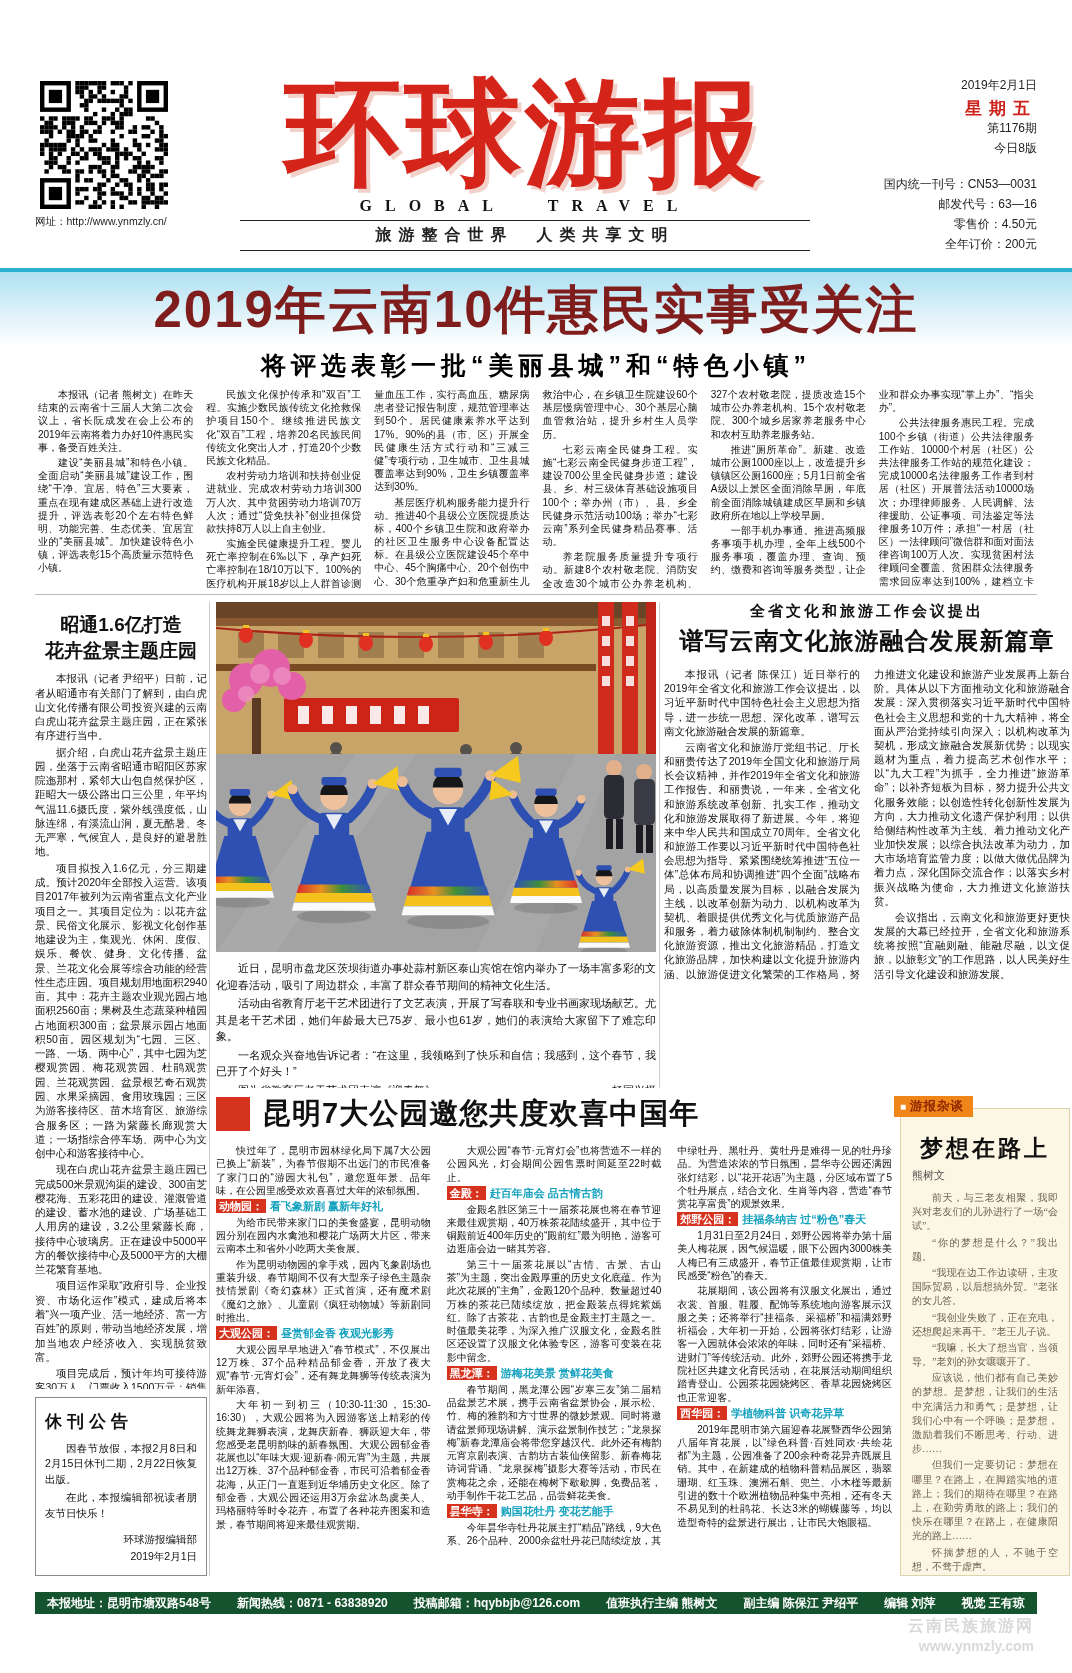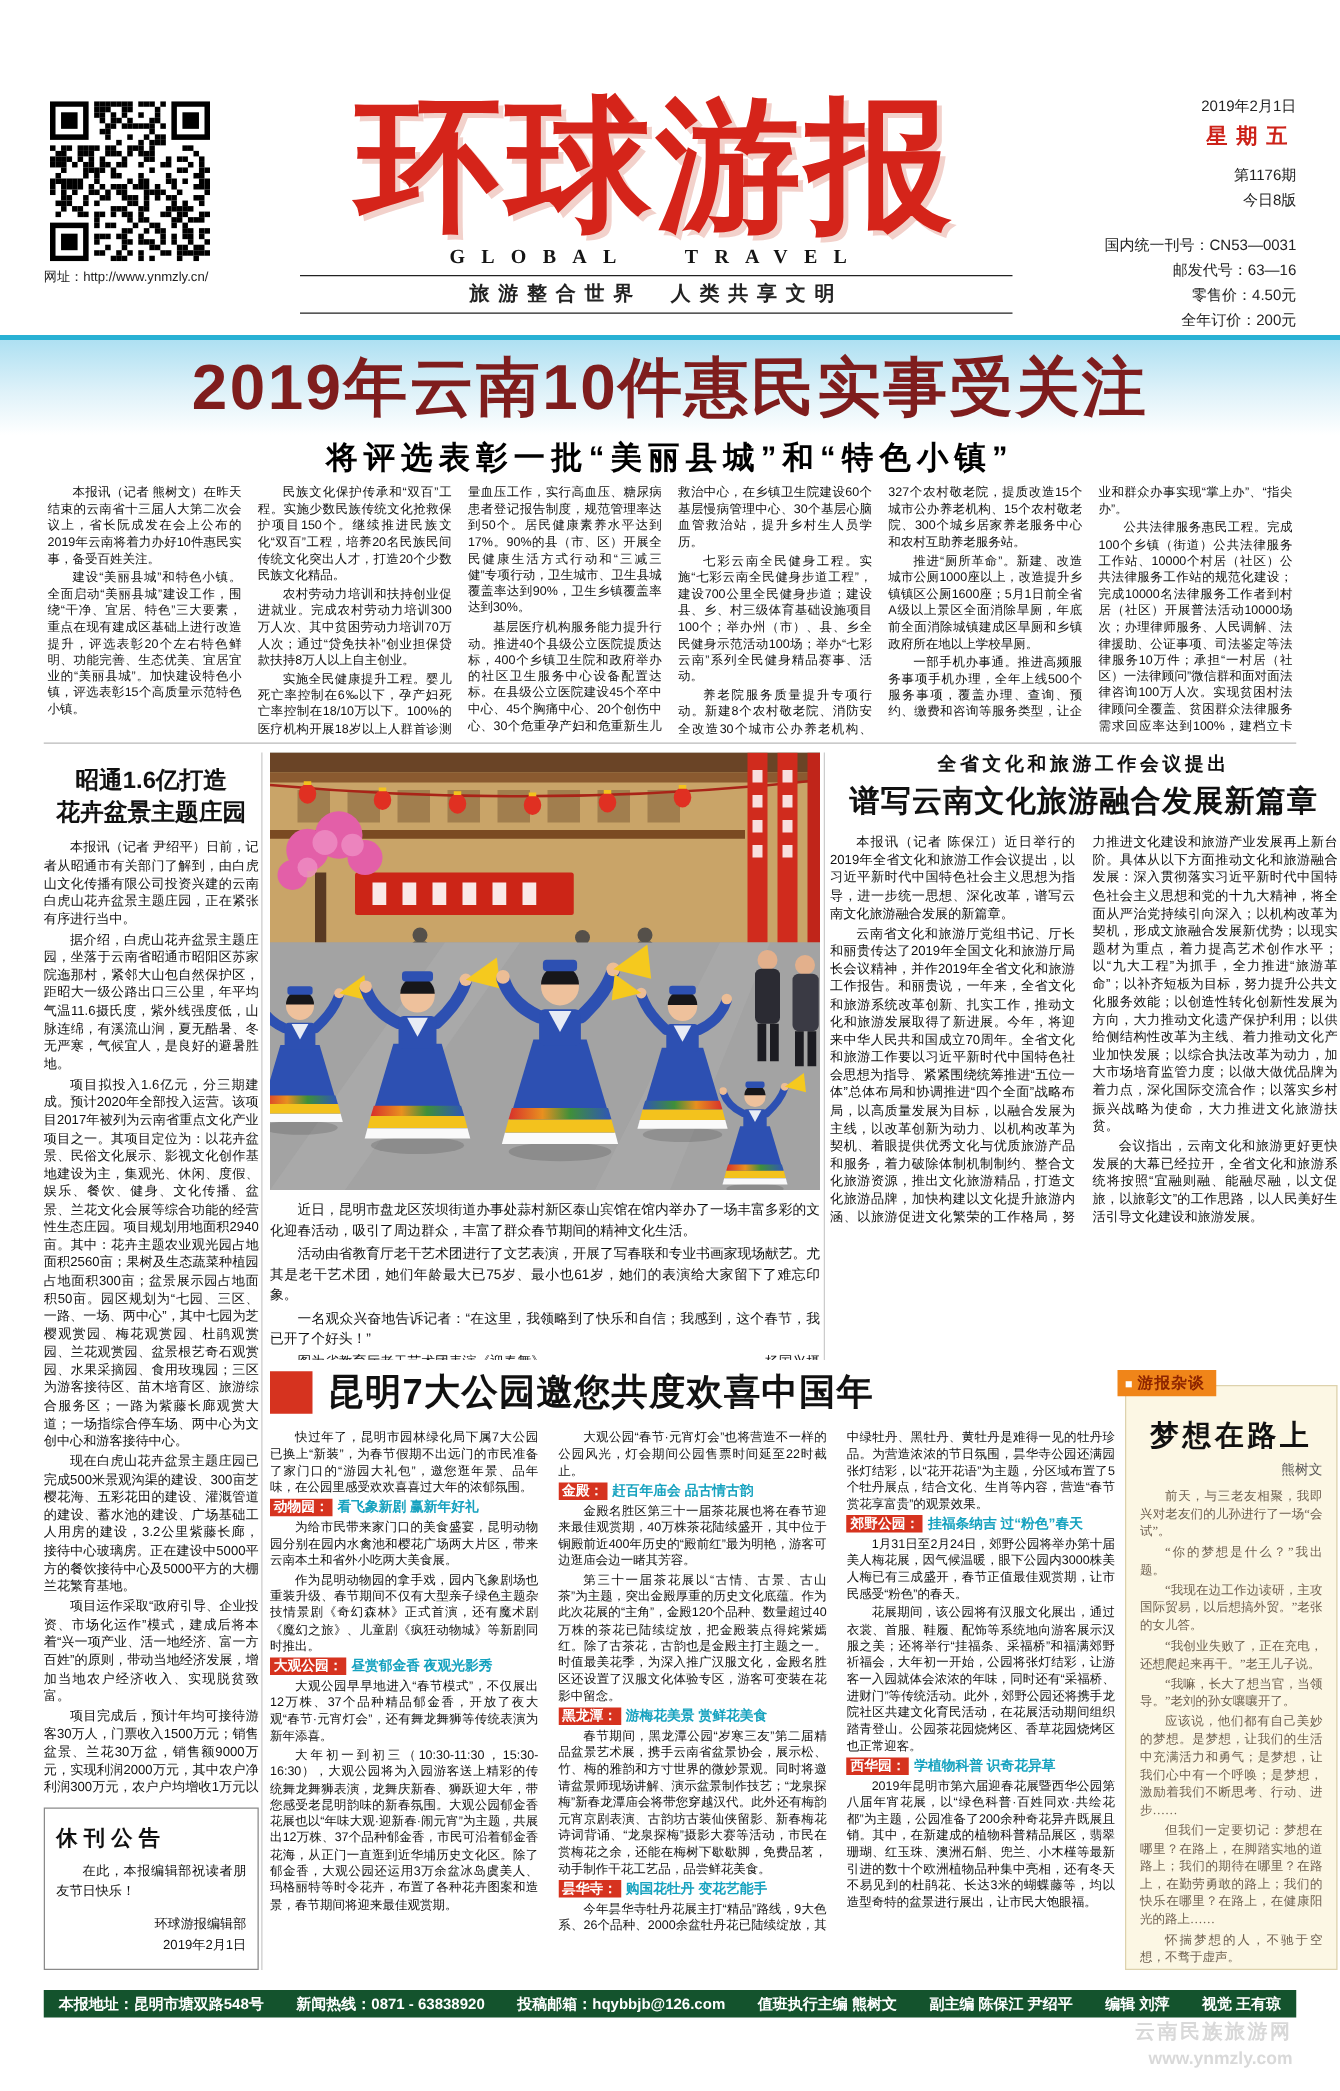--- a/index.html
+++ b/index.html
@@ -12,21 +12,21 @@
   .mast{position:absolute;left:205px;top:0;width:570px;text-align:center;}
   .mast-title{font-family:"Liberation Serif",serif;font-weight:900;color:#d5241a;
       font-size:116px;line-height:1.02;letter-spacing:4px;
       text-shadow:4px 4px 0 rgba(210,90,70,.28);white-space:nowrap;}
   .mast-en{font-family:"Liberation Serif",serif;font-size:16px;letter-spacing:13px;word-spacing:26px;
       color:#151515;margin-top:4px;font-weight:600;}
   .mast-slogan{margin-top:5px;border-top:1.5px solid #222;border-bottom:1.5px solid #222;
       padding:4px 0;font-size:16px;font-weight:700;letter-spacing:7px;color:#222;}
   .hinfo{position:absolute;right:0;top:2px;width:210px;text-align:right;}
   .hinfo .ln{font-size:12px;color:#222;margin-bottom:3px;}
-  .hinfo .weekday{font-size:17px;font-weight:900;color:#cc2219;letter-spacing:7px;margin:3px 0 12px;}
+  .hinfo .weekday{font-size:17px;font-weight:900;color:#cc2219;letter-spacing:7px;margin:3px 0 0;}
   .hinfo .gap{height:16px;}
   
   .cyanbar{position:absolute;top:268px;left:0;width:1072px;height:4px;background:#29b1d4;}
   .band{position:absolute;top:272px;left:0;width:1072px;height:76px;
       background:linear-gradient(180deg,#aee0f2 0%,#dff2f9 55%,#ffffff 100%);}
   .lead-h1{position:absolute;top:276px;left:0;width:1072px;text-align:center;
       font-size:51px;font-weight:900;letter-spacing:2px;color:#7f1d1d;white-space:nowrap;}
   .lead-sub{position:absolute;top:349px;left:0;width:1072px;text-align:center;
       font-size:25px;font-weight:800;letter-spacing:5px;color:#000;white-space:nowrap;}
   
@@ -64,21 +64,21 @@
   .ptag{background:#d6331f;color:#fff;font-weight:700;font-size:11px;padding:1px 3px;}
   .psub{color:#16a2bf;font-weight:700;font-size:11px;margin-left:4px;}
   
   .essay{position:absolute;left:900px;top:1108px;width:170px;height:468px;}
   .essay-tab{position:absolute;top:-12px;left:-6px;background:#f08519;color:#8d2500;
       font-weight:800;font-size:12.5px;padding:2px 9px 2px 6px;letter-spacing:1px;font-family:Liberation Mono, monospace;}
   .essay-tab .sq{color:#ffffff;margin-right:3px;font-size:10px;}
   .essay-box{position:absolute;inset:0;background:#fcf7e4;border:1px solid #ddd2ad;
       padding:20px 11px 8px;overflow:hidden;}
   .essay-title{text-align:center;font-size:23px;font-weight:900;letter-spacing:3px;margin-top:4px;}
-  .essay-author{text-align:right;font-size:11px;color:#555;margin:4px 0 8px;}
+  .essay-author{text-align:left;font-size:11px;color:#555;margin:4px 0 8px;}
   .essay-body{font-family:"Liberation Serif",serif;font-size:10px;line-height:1.42;color:#6e6050;}
   
   .footer{position:absolute;left:35px;top:1592px;width:1002px;height:22px;background:#14532d;
       display:flex;align-items:center;gap:0;padding:0 12px;box-sizing:border-box;overflow:hidden;}
   .footer span{color:#fff;font-size:12px;font-weight:700;white-space:nowrap;margin-right:26px;}
   .watermark{position:absolute;right:38px;top:1616px;text-align:right;color:#d9d9d9;
       font-weight:800;line-height:1.3;}
   .watermark .w1{font-size:16px;letter-spacing:2px;}
   .watermark .w2{font-size:14px;}
 </style>
@@ -455,20 +455,21 @@
         <p>本报讯（记者 尹绍平）日前，记者从昭通市有关部门了解到，由白虎山文化传播有限公司投资兴建的云南白虎山花卉盆景主题庄园，正在紧张有序进行当中。</p>
         <p>据介绍，白虎山花卉盆景主题庄园，坐落于云南省昭通市昭阳区苏家院迤那村，紧邻大山包自然保护区，距昭大一级公路出口三公里，年平均气温11.6摄氏度，紫外线强度低，山脉连绵，有溪流山涧，夏无酷暑、冬无严寒，气候宜人，是良好的避暑胜地。</p>
         <p>项目拟投入1.6亿元，分三期建成。预计2020年全部投入运营。该项目2017年被列为云南省重点文化产业项目之一。其项目定位为：以花卉盆景、民俗文化展示、影视文化创作基地建设为主，集观光、休闲、度假、娱乐、餐饮、健身、文化传播、盆景、兰花文化会展等综合功能的经营性生态庄园。项目规划用地面积2940亩。其中：花卉主题农业观光园占地面积2560亩；果树及生态蔬菜种植园占地面积300亩；盆景展示园占地面积50亩。园区规划为“七园、三区、一路、一场、两中心”，其中七园为芝樱观赏园、梅花观赏园、杜鹃观赏园、兰花观赏园、盆景根艺奇石观赏园、水果采摘园、食用玫瑰园；三区为游客接待区、苗木培育区、旅游综合服务区；一路为紫藤长廊观赏大道；一场指综合停车场、两中心为文创中心和游客接待中心。</p>
         <p>现在白虎山花卉盆景主题庄园已完成500米景观沟渠的建设、300亩芝樱花海、五彩花田的建设、灌溉管道的建设、蓄水池的建设、广场基础工人用房的建设，3.2公里紫藤长廊，接待中心玻璃房。正在建设中5000平方的餐饮接待中心及5000平方的大棚兰花繁育基地。</p>
         <p>项目运作采取“政府引导、企业投资、市场化运作”模式，建成后将本着“兴一项产业、活一地经济、富一方百姓”的原则，带动当地经济发展，增加当地农户经济收入、实现脱贫致富。</p>
         <p>项目完成后，预计年均可接待游客30万人，门票收入1500万元；销售盆景、兰花30万盆，销售额9000万元，实现利润2000万元，其中农户净利润300万元，农户户均增收1万元以上。</p>
       </div>
     <div class="notice">
       <div class="notice-title">休刊公告</div>
       <div class="notice-body cnjust">
+          <p>因春节放假，本报2月8日和2月15日休刊二期，2月22日恢复出版。</p>
           <p>在此，本报编辑部祝读者朋友节日快乐！</p>
         </div>
       <div class="notice-sign">
         <div>环球游报编辑部</div>
         <div>2019年2月1日</div>
       </div>
     </div>
   </div>
 
   <div class="photo">

